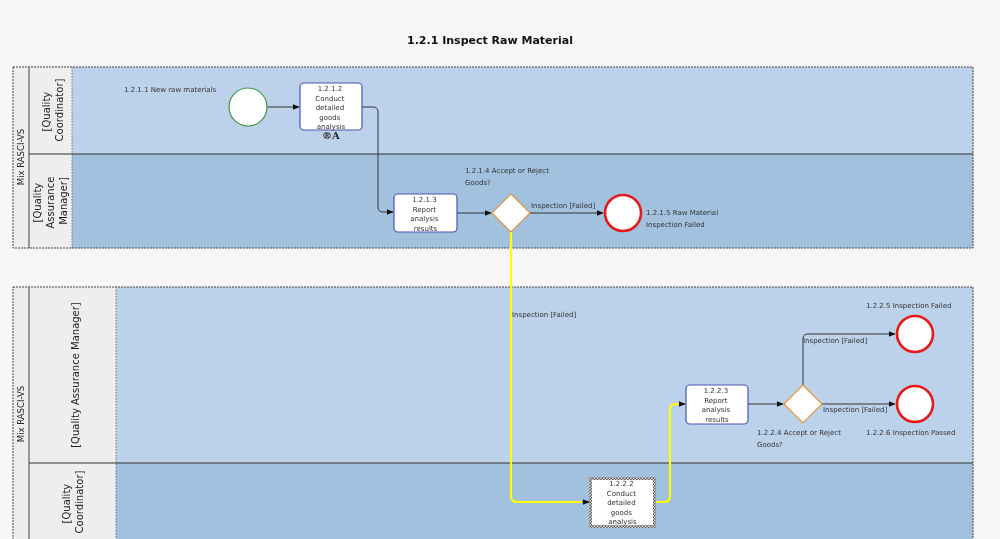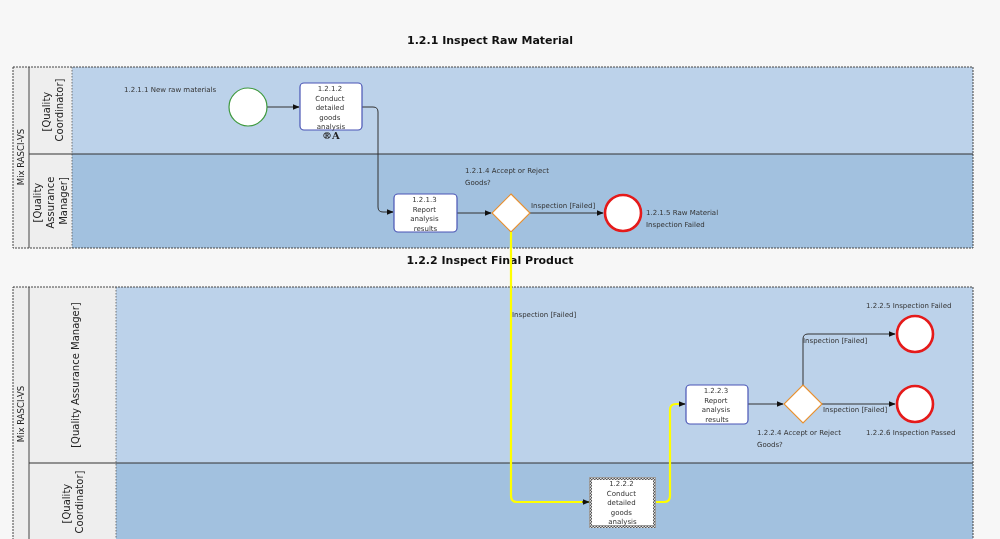--- a/index.html
+++ b/index.html
@@ -19,21 +19,20 @@
   .tasktxt { font-size: 7px; fill: #333; }
   .lanetxt { font-size: 10px; fill: #222; }
   .pooltxt { font-size: 8.5px; fill: #222; }
 </style>
 </head>
 <body>
 
 <div class="canvas">
 
   <div class="diagram-title" style="top:23px;">1.2.1 Inspect Raw Material</div>
-  <div class="diagram-title" style="top:243px;">1.2.2 Inspect Final Product</div>
 
   <svg width="1000" height="539" style="position:absolute;left:0;top:0;">
     <defs>
       <marker id="arrow" viewBox="0 0 10 10" refX="9" refY="5" markerWidth="7" markerHeight="7" orient="auto">
         <path d="M0,1 L10,5 L0,9 z" fill="#111"></path>
       </marker>
       <pattern id="hatch" width="3" height="3" patternUnits="userSpaceOnUse">
         <rect width="3" height="3" fill="#ddd"></rect>
         <rect width="1.5" height="1.5" fill="#555"></rect>
         <rect x="1.5" y="1.5" width="1.5" height="1.5" fill="#555"></rect>

